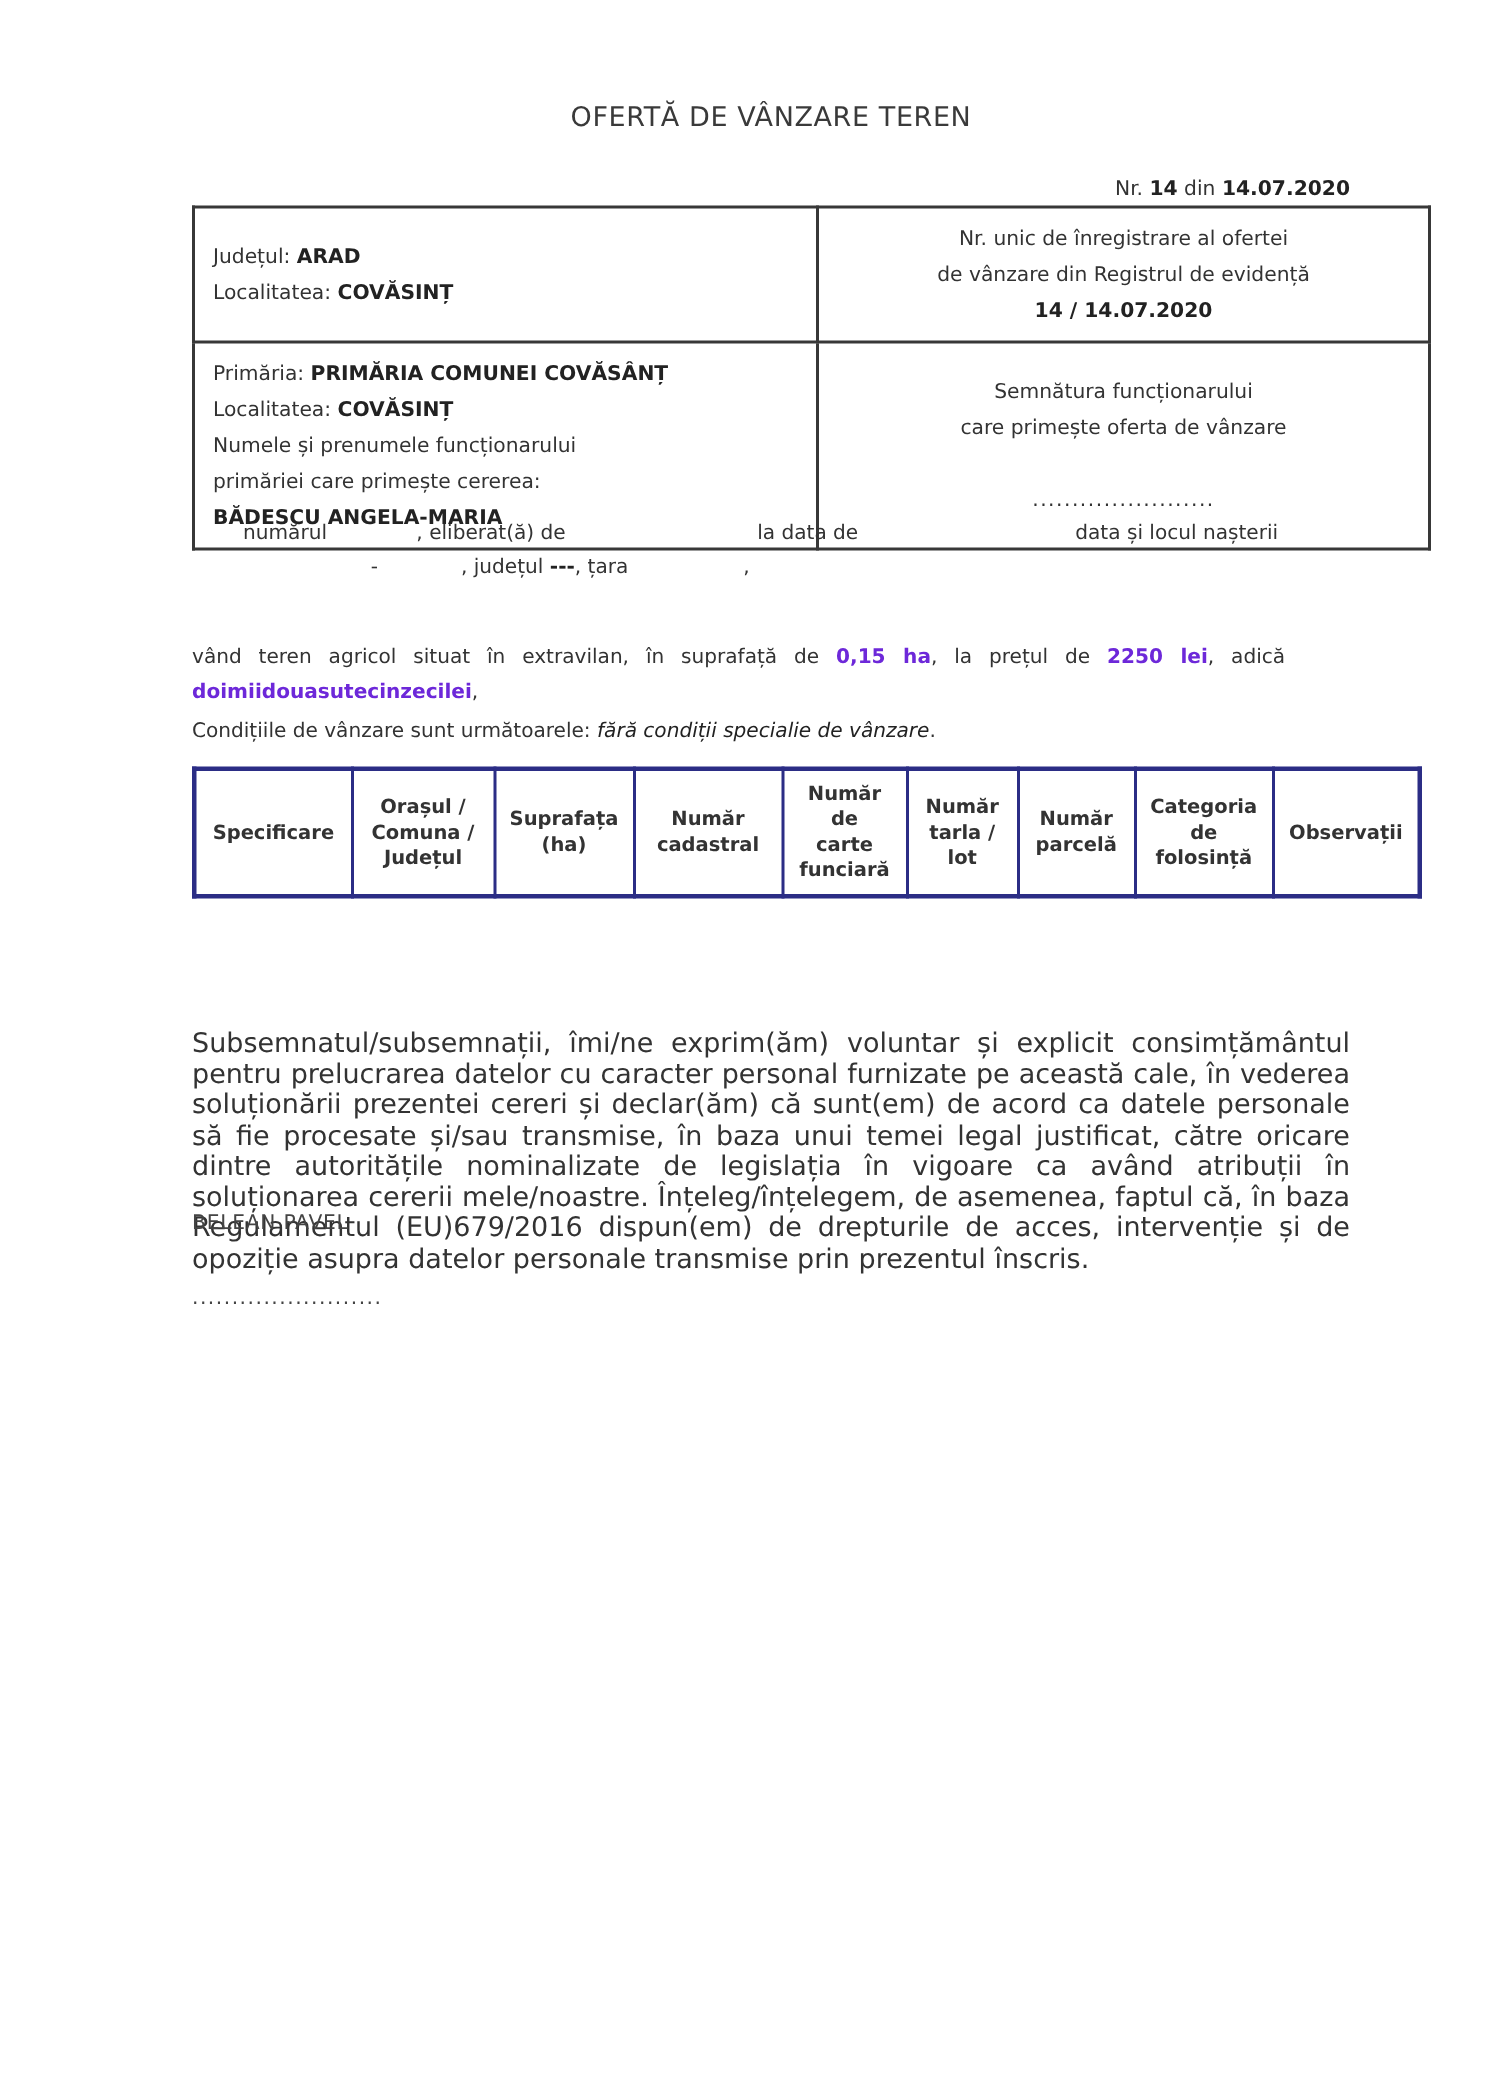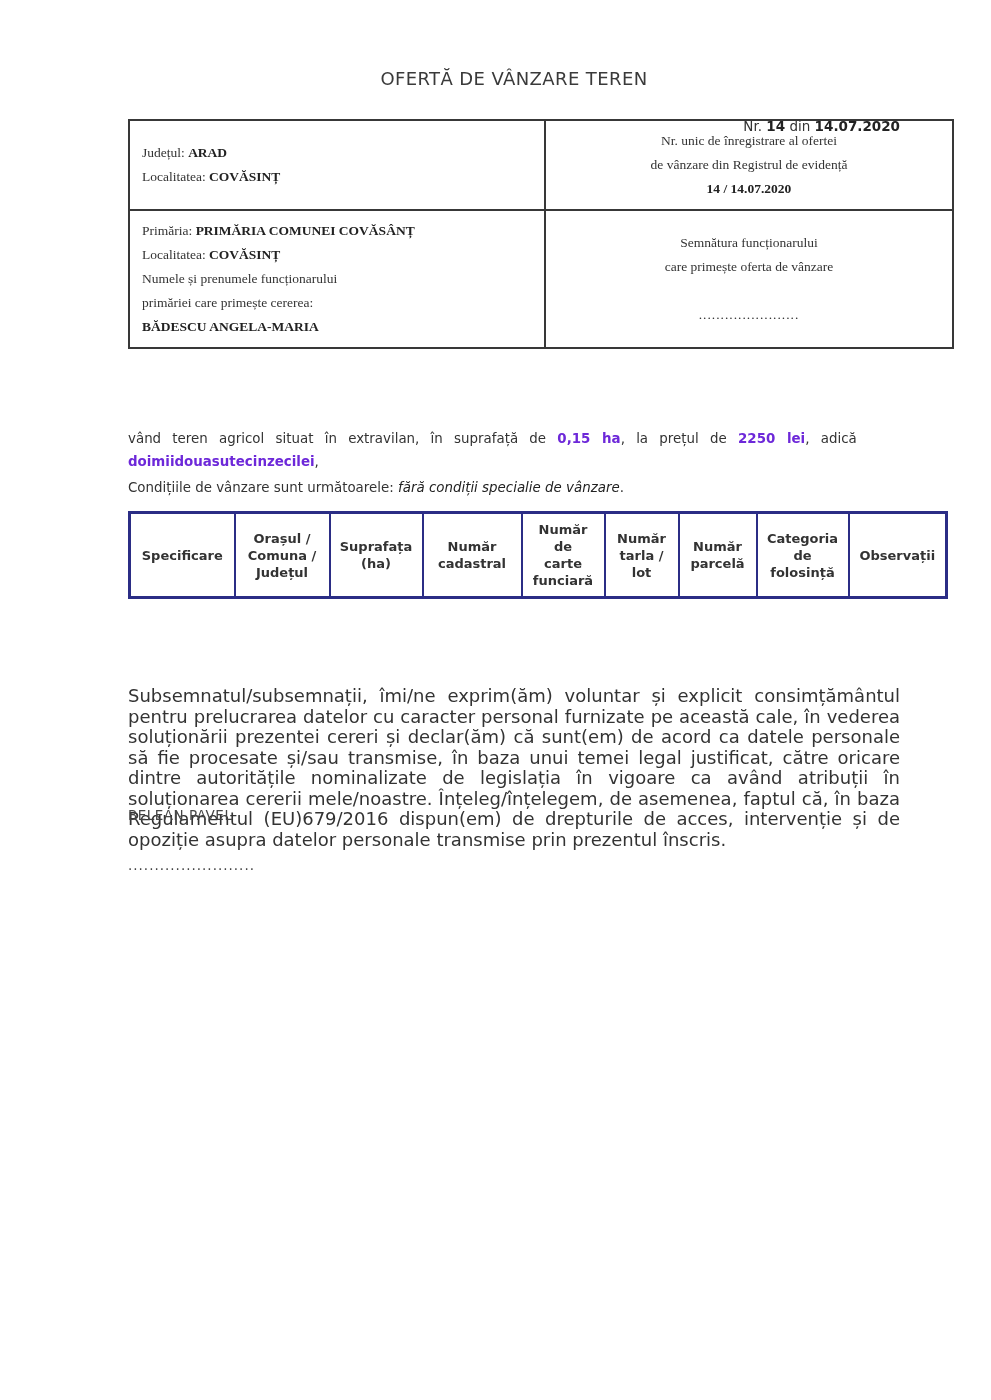--- a/index.html
+++ b/index.html
@@ -20,21 +20,21 @@
     left:0;top:44px;width:772px;
     text-align:center;
     font-size:18px;letter-spacing:.4px;
     color:#3a3a3a;
   }
   
   .regline{left:0;top:94px;width:772px;text-align:right;font-size:13.5px;}
   .regline b{color:#222;}
 
   
-  .info-table{left:0;top:95px;width:772px;border-collapse:collapse;table-layout:fixed;font-family:Liberation Serif, serif;}
+  .info-table{left:0;top:113px;width:772px;border-collapse:collapse;table-layout:fixed;}
   .info-table td{
     border:2px solid var(--box-border,#383838);
     vertical-align:middle;
     font-size:13.5px;
     padding:8px 12px;
   }
   .info-table .c1{width:390px;}
   .info-table .c2{width:382px;text-align:center;}
   .info-table tr.r1 td{height:58px;}
   .info-table tr.r2 td{height:104px;}
@@ -113,20 +113,22 @@
           <div class="line">Semnătura funcționarului</div>
           <div class="line">care primește oferta de vânzare</div>
           <div class="line">&nbsp;</div>
           <div class="line dots">.......................</div>
         </td>
       </tr>
     </tbody>
       </table>
 
     <div class="abs para1">
+      <div class="pline">        numărul              , eliberat(ă) de                              la data de                                  data și locul nașterii</div>
+      <div class="pline"><span>                            -             , județul </span><b>---</b><span>, țara                  ,</span></div>
     </div>
 
     <div class="abs sale"><span>vând teren agricol situat în extravilan, în suprafață de </span><b>0,15 ha</b><span>, la prețul de </span><b>2250 lei</b><span>, adică</span><br><b>doimiidouasutecinzecilei</b><span>,</span></div>
 
     <div class="abs cond"><span>Condițiile de vânzare sunt următoarele: </span><span class="bi">fără condiții specialie de vânzare</span><span>.</span></div>
 
     <table class="abs land-table">
       <colgroup>
         <col style="width:105px">
           <col style="width:95px">

